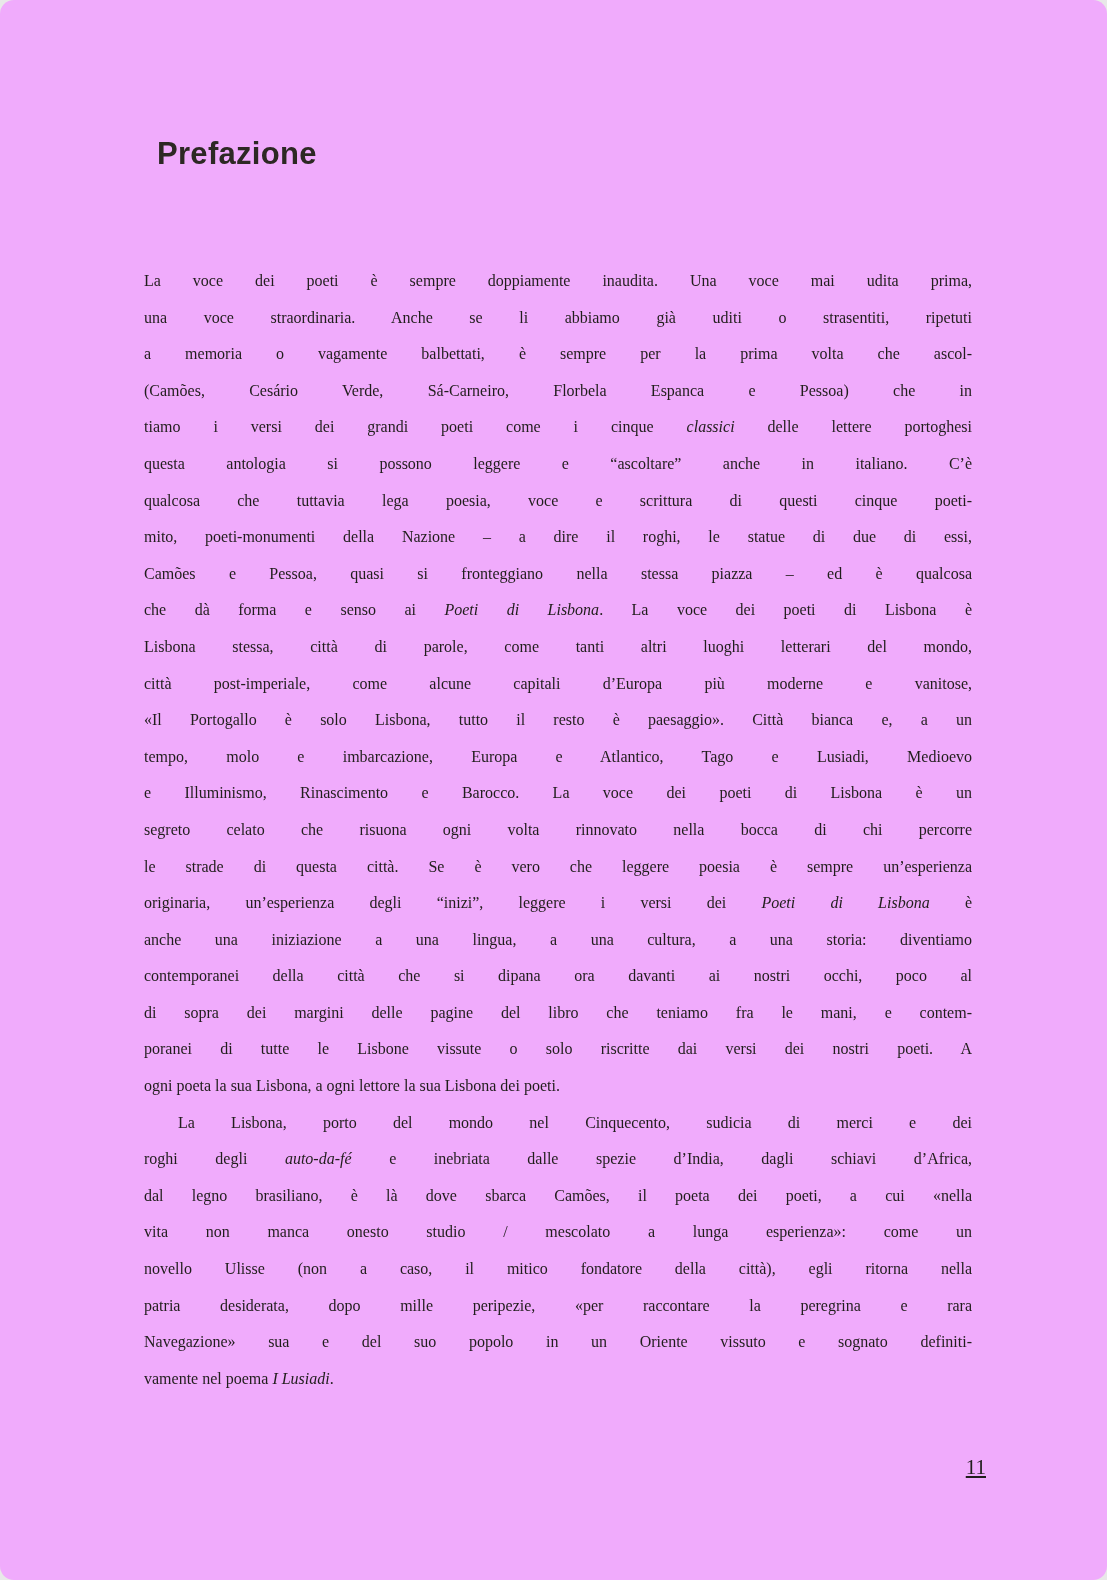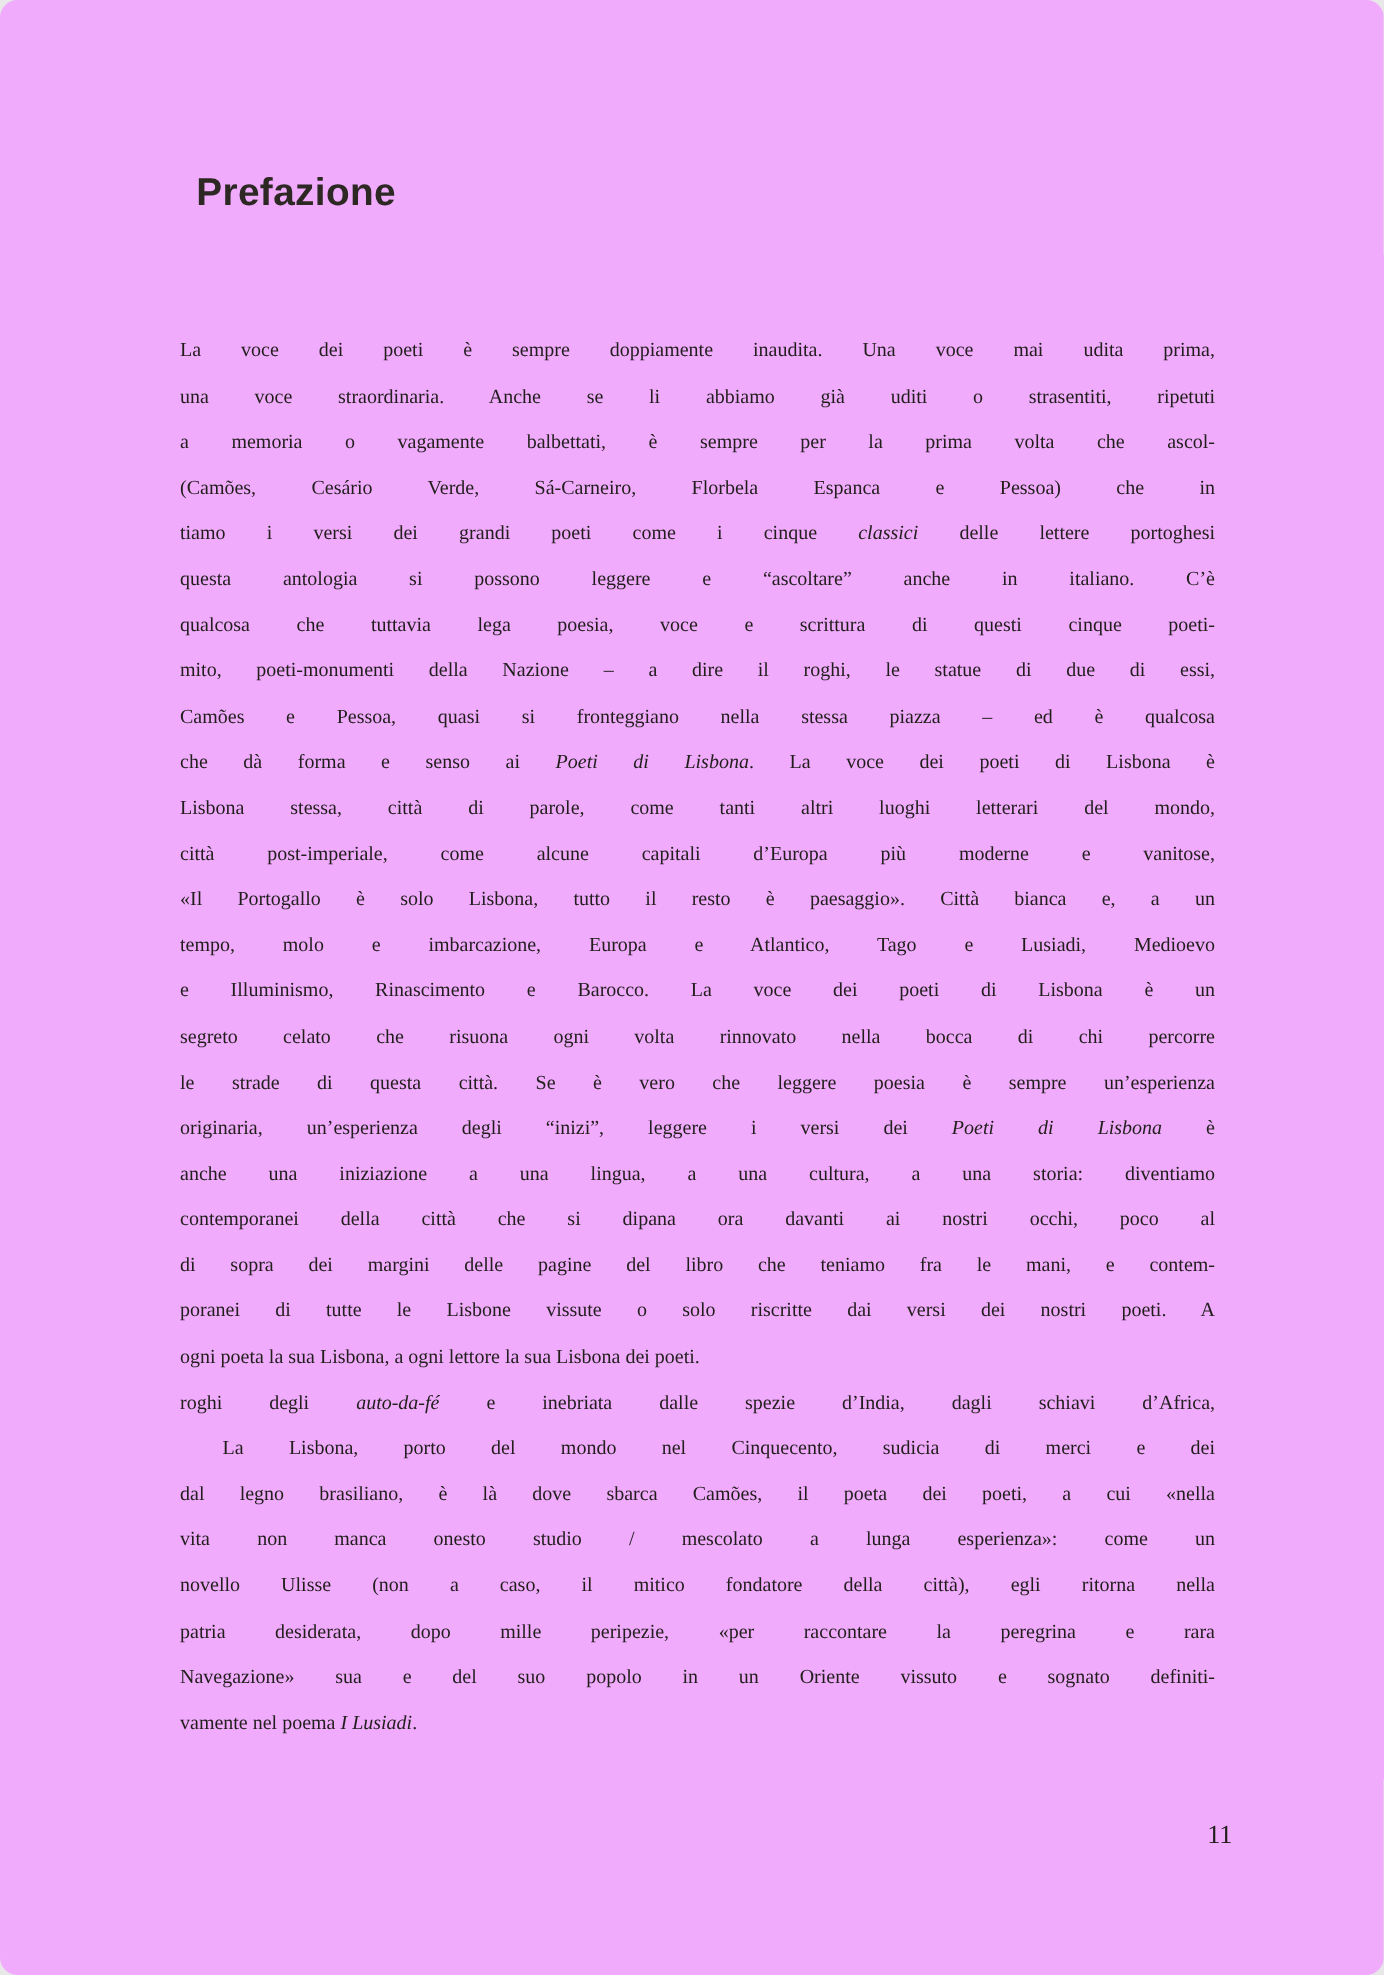--- a/index.html
+++ b/index.html
@@ -57,20 +57,21 @@
   }
   .page-number {
     position: absolute;
     left: 158px;
     top: 1455px;
     width: 828px;
     text-align: right;
     font-family: "Liberation Serif", serif;
     font-size: 21px;
     color: #211e1c;
+    text-decoration: underline;
   }
 </style>
 </head>
 <body>
 
 <div class="page">
   <h1 class="heading">Prefazione</h1>
 
   <div class="body-text" id="paragraphs">
       <div class="line"><span>La voce dei poeti è sempre doppiamente inaudita. Una voce mai udita prima,</span></div>
@@ -89,22 +90,22 @@
       <div class="line"><span>tempo, molo e imbarcazione, Europa e Atlantico, Tago e Lusiadi, Medioevo</span></div>
       <div class="line"><span>e Illuminismo, Rinascimento e Barocco. La voce dei poeti di Lisbona è un</span></div>
       <div class="line"><span>segreto celato che risuona ogni volta rinnovato nella bocca di chi percorre</span></div>
       <div class="line"><span>le strade di questa città. Se è vero che leggere poesia è sempre un’esperienza</span></div>
       <div class="line"><span>originaria, un’esperienza degli “inizi”, leggere i versi dei </span><span class="it">Poeti di Lisbona</span><span> è</span></div>
       <div class="line"><span>anche una iniziazione a una lingua, a una cultura, a una storia: diventiamo</span></div>
       <div class="line"><span>contemporanei della città che si dipana ora davanti ai nostri occhi, poco al</span></div>
       <div class="line"><span>di sopra dei margini delle pagine del libro che teniamo fra le mani, e contem-</span></div>
       <div class="line"><span>poranei di tutte le Lisbone vissute o solo riscritte dai versi dei nostri poeti. A</span></div>
       <div class="line para-last"><span>ogni poeta la sua Lisbona, a ogni lettore la sua Lisbona dei poeti.</span></div>
+      <div class="line indent"><span>La Lisbona, porto del mondo nel Cinquecento, sudicia di merci e dei</span></div>
       <div class="line"><span>roghi degli </span><span class="it">auto-da-fé</span><span> e inebriata dalle spezie d’India, dagli schiavi d’Africa,</span></div>
-      <div class="line indent"><span>La Lisbona, porto del mondo nel Cinquecento, sudicia di merci e dei</span></div>
       <div class="line"><span>dal legno brasiliano, è là dove sbarca Camões, il poeta dei poeti, a cui «nella</span></div>
       <div class="line"><span>vita non manca onesto studio / mescolato a lunga esperienza»: come un</span></div>
       <div class="line"><span>novello Ulisse (non a caso, il mitico fondatore della città), egli ritorna nella</span></div>
       <div class="line"><span>patria desiderata, dopo mille peripezie, «per raccontare la peregrina e rara</span></div>
       <div class="line"><span>Navegazione» sua e del suo popolo in un Oriente vissuto e sognato definiti-</span></div>
       <div class="line para-last"><span>vamente nel poema </span><span class="it">I Lusiadi</span><span>.</span></div>
     </div>
 
   <div class="page-number">11</div>
 </div>

